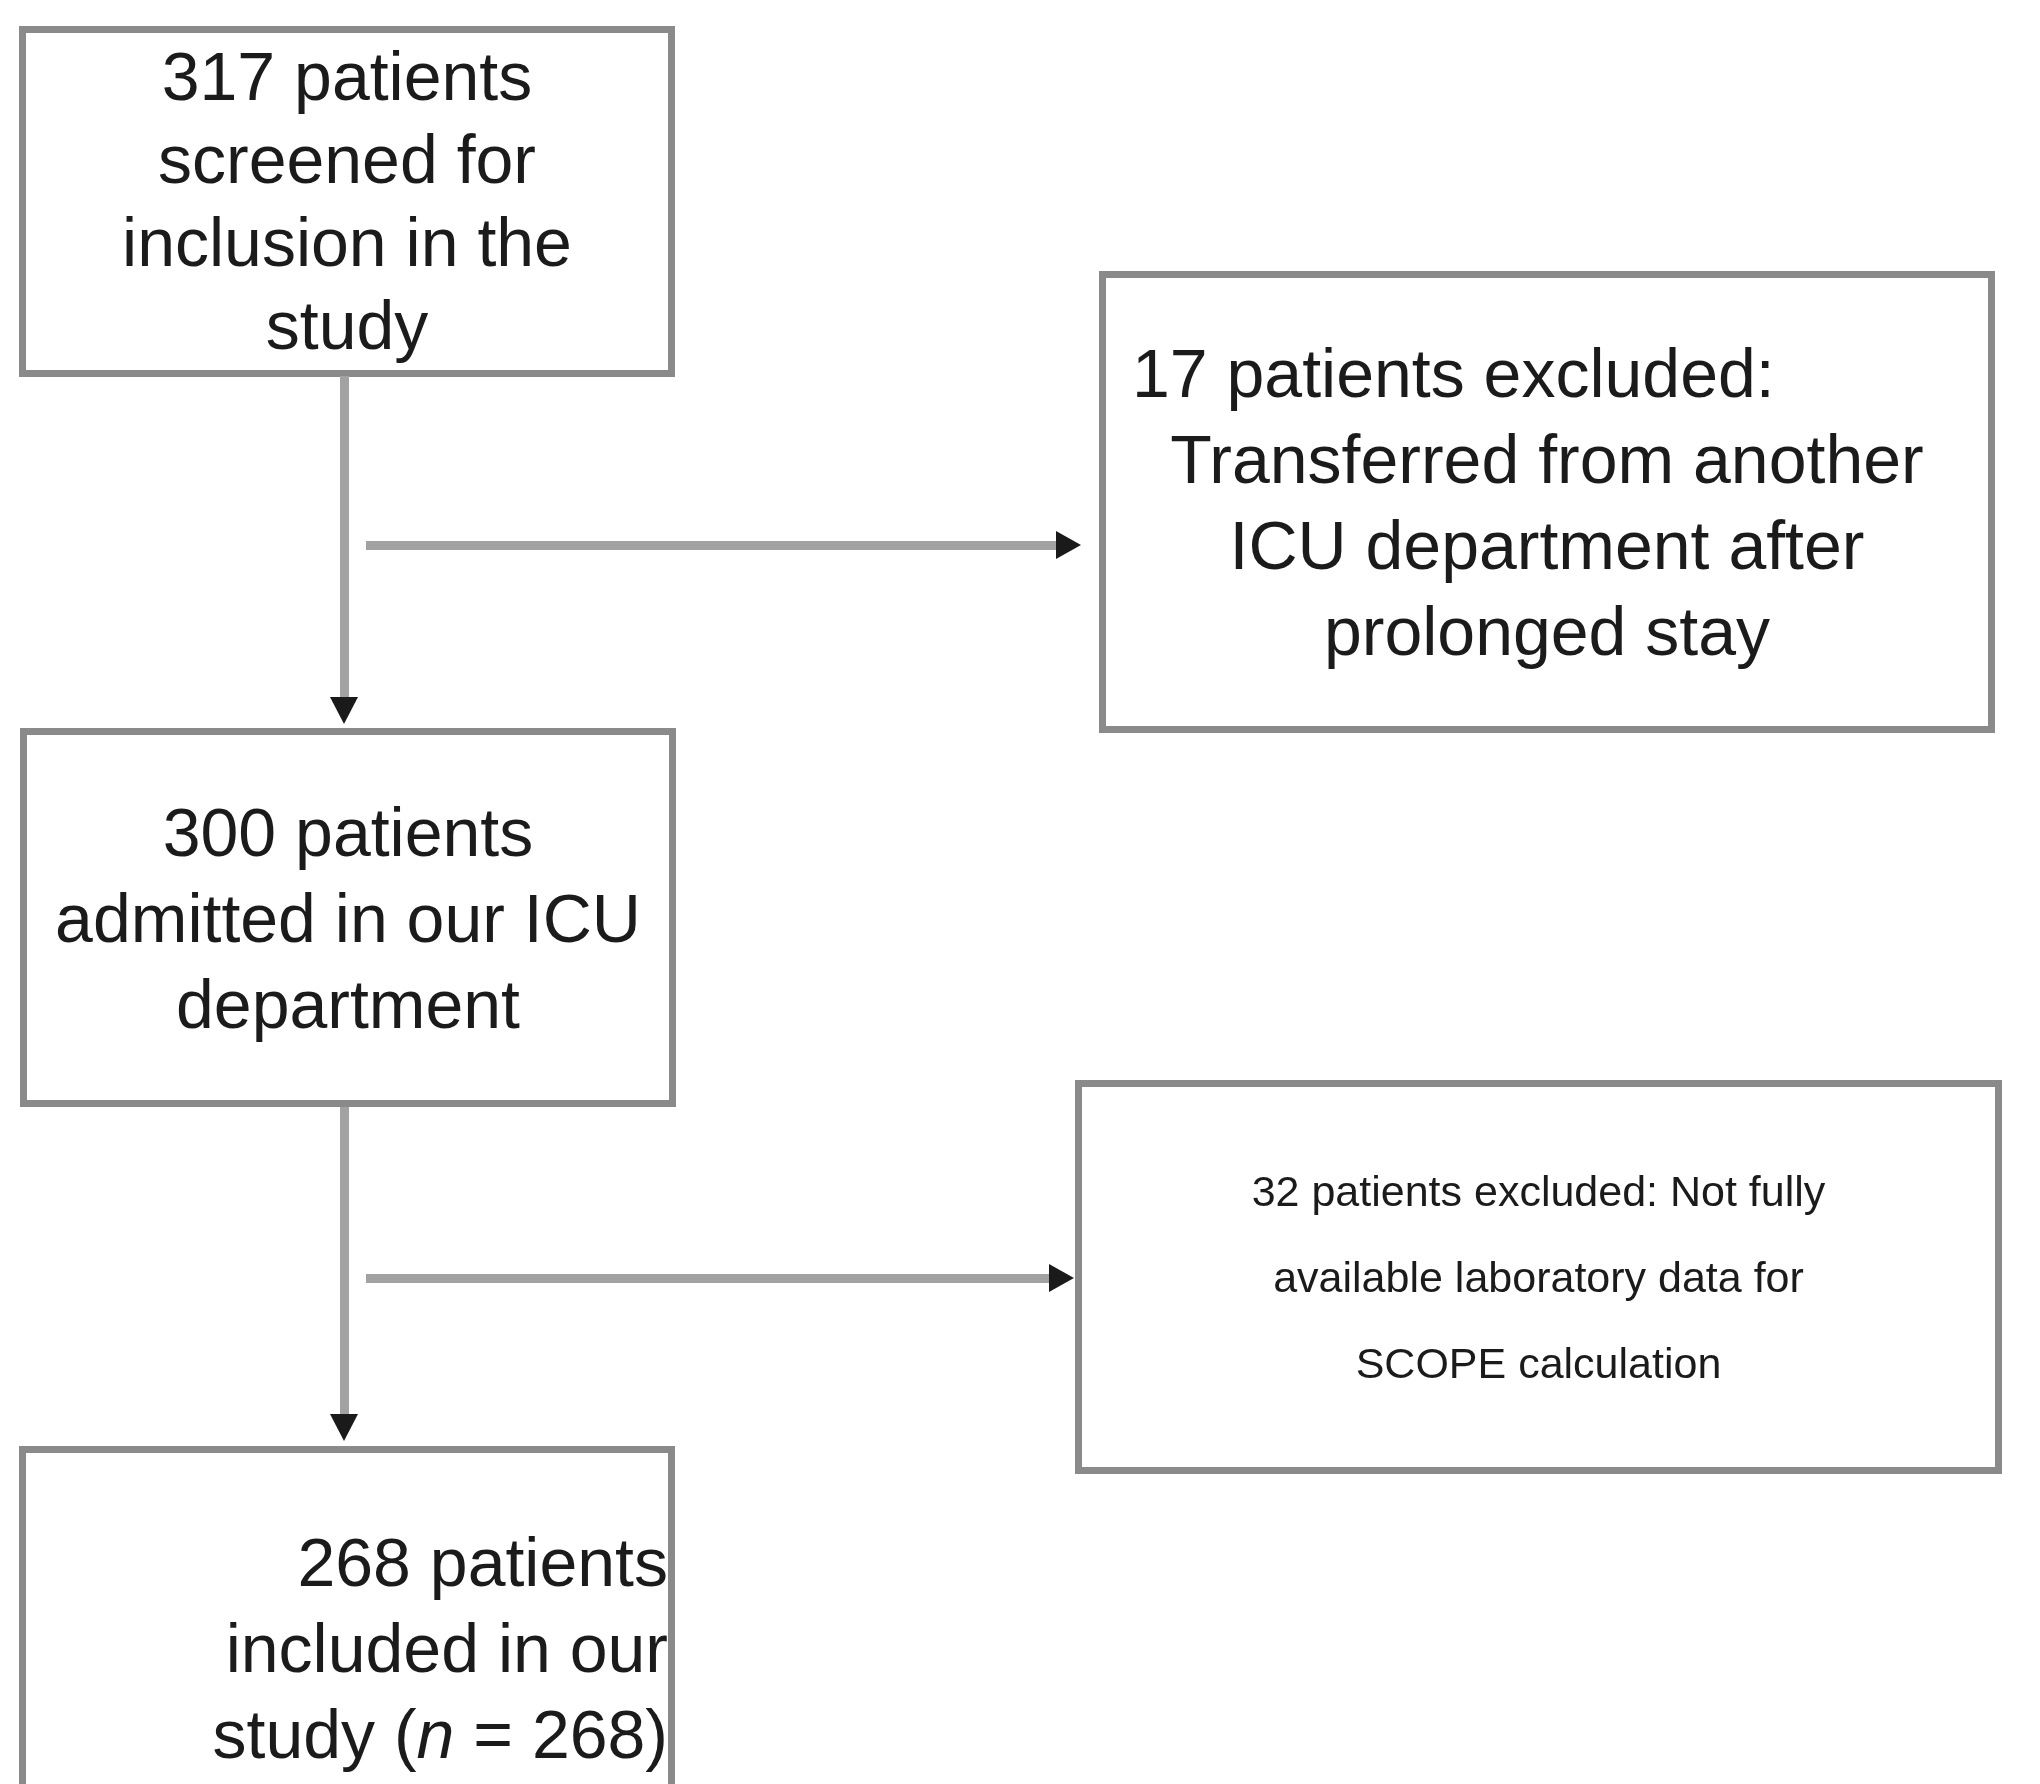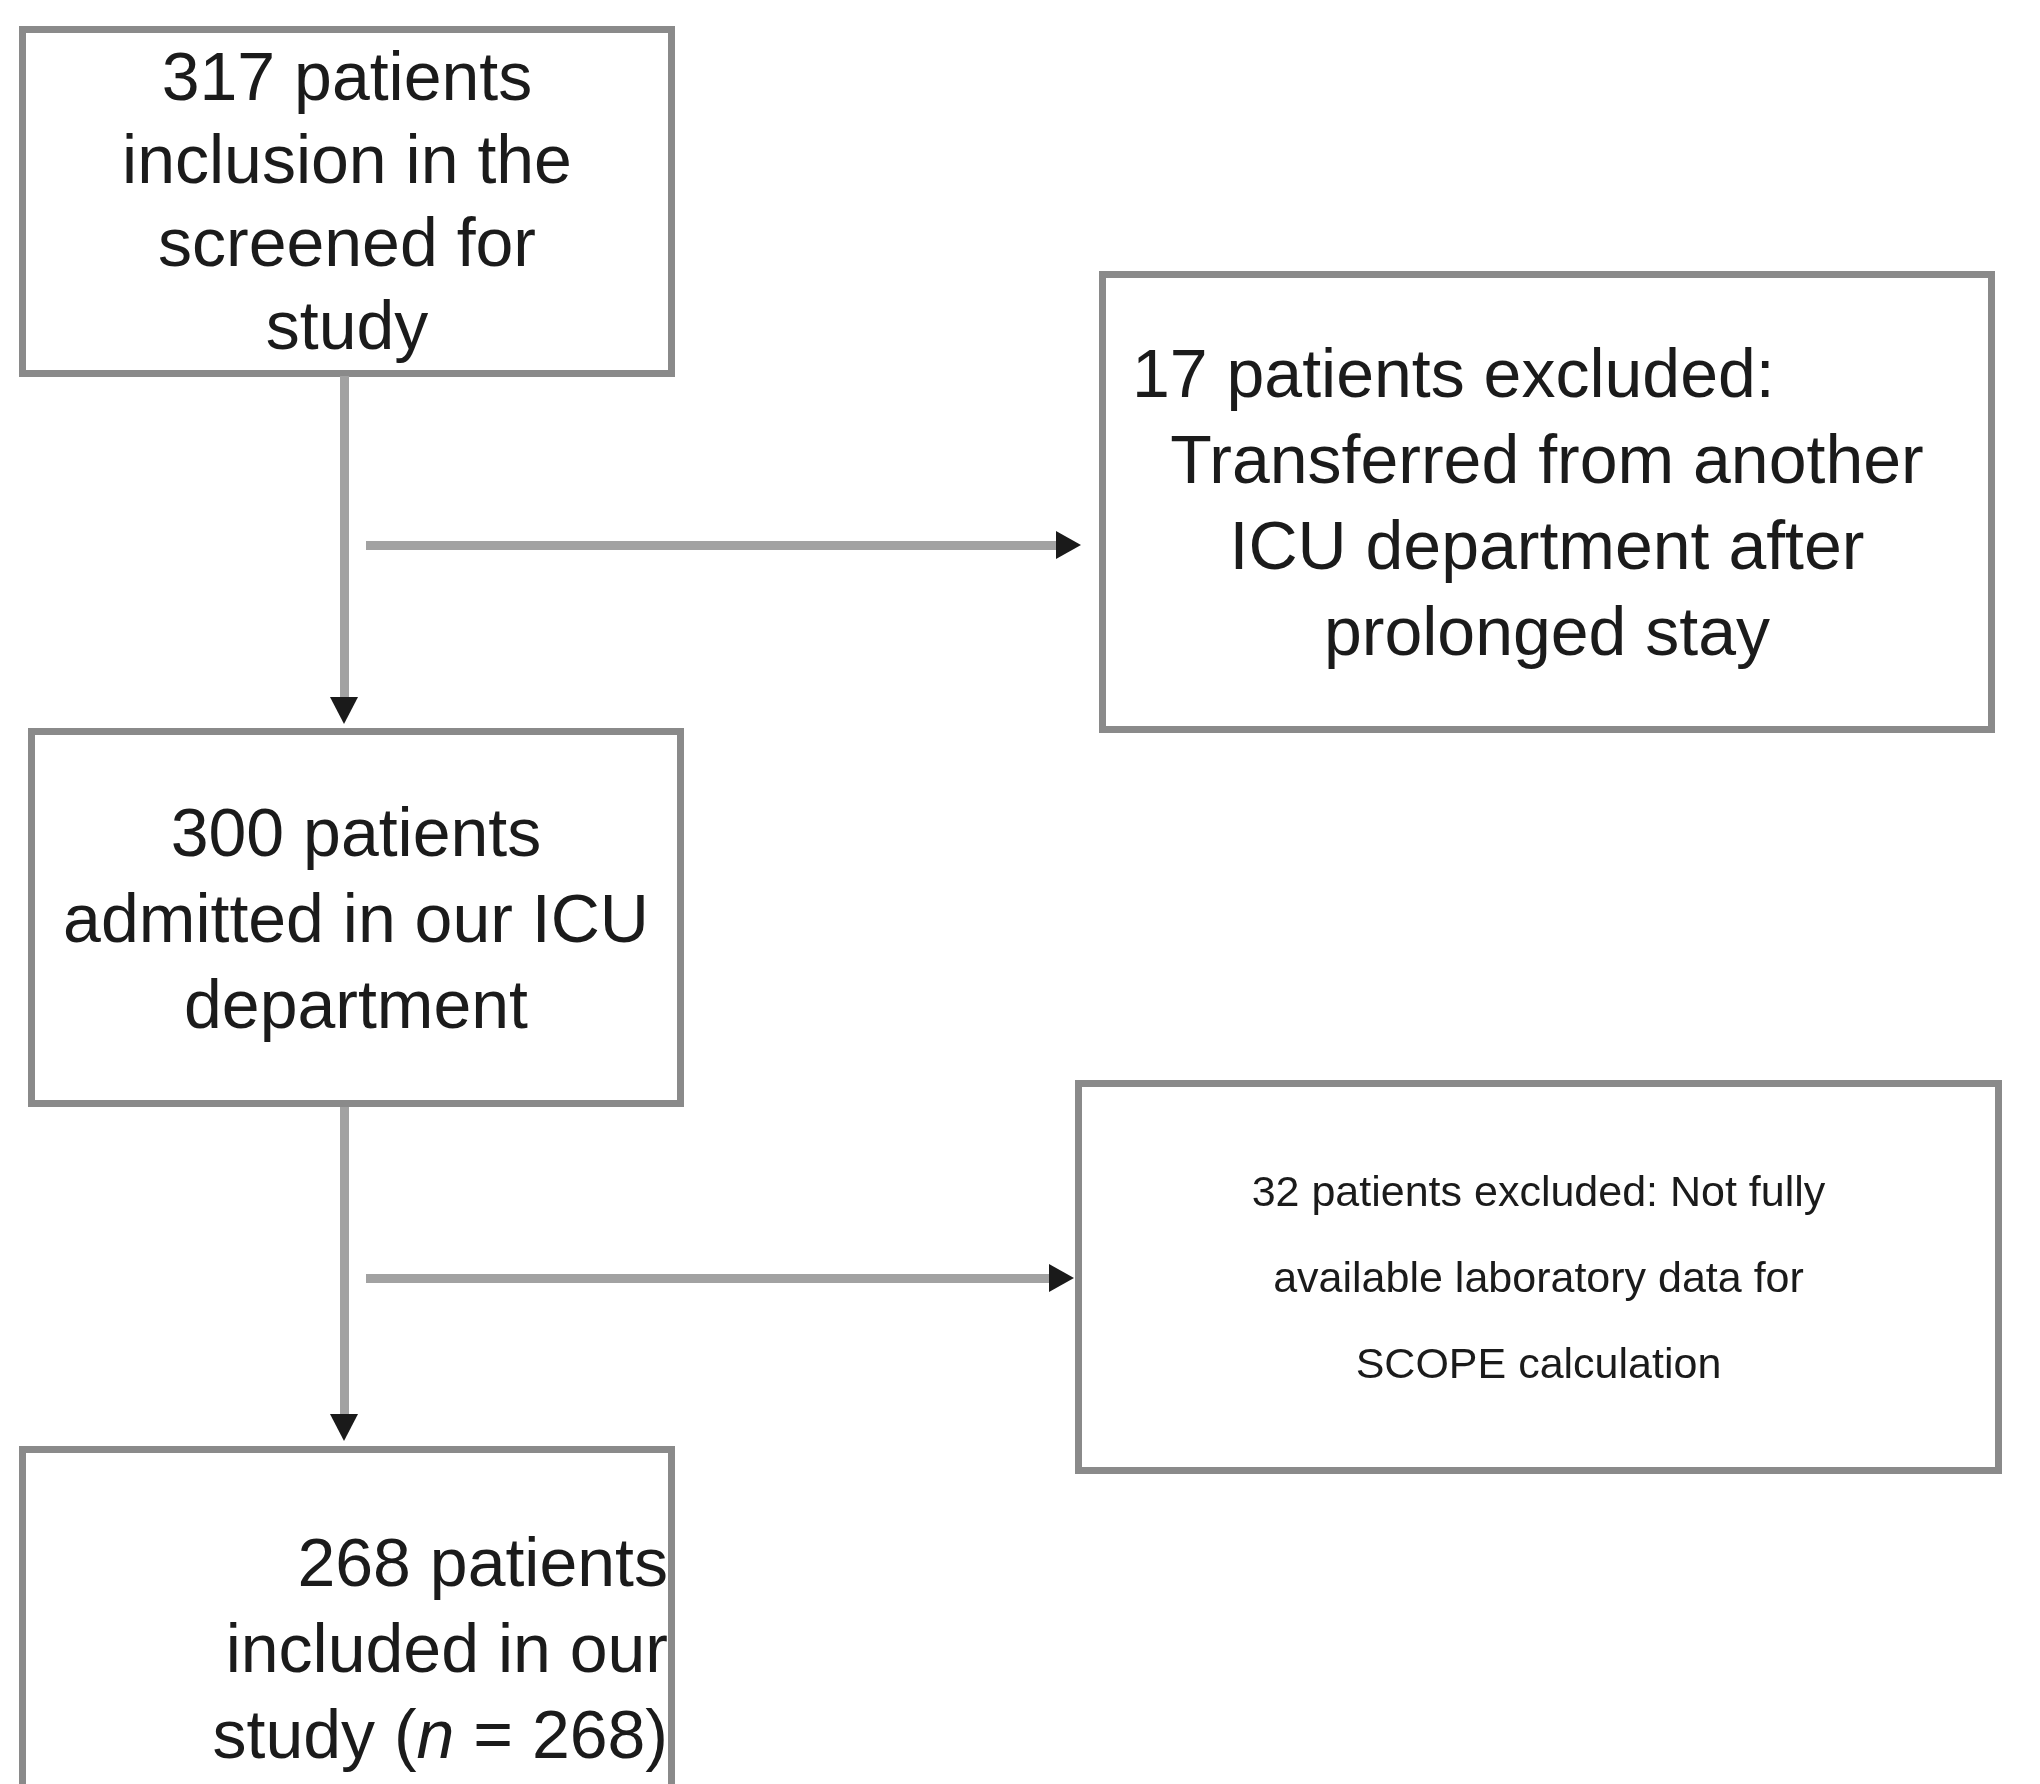--- a/index.html
+++ b/index.html
@@ -32,21 +32,21 @@
     flex-direction: column;
     justify-content: center;
     text-align: center;
     font-size: 68px;
     line-height: 86px;
   }
   .box .line { width: 100%; }
   
   .box-screened   { left: 19px;   top: 25.6px;   width: 656px;  height: 351px; line-height: 83px; }
   
-  .box-admitted   { left: 28px;   top: 728px;  width: 656px;  height: 379px; }
+  .box-admitted   { left: 20px;   top: 728px;  width: 656px;  height: 379px; }
   
   .box-included   { left: 19px;   top: 1446px; width: 656px;  height: 403px; text-align: right; }
   
   .box-excluded1  { left: 1099px; top: 271px;  width: 896px; height: 462px; }
   .box-excluded1 .line:first-child { text-align: left; padding-left: 26px; }
   
   .box-excluded2  { left: 1075px; top: 1080px; width: 927px; height: 394px; font-size: 43px; }
 
   .connector { position: absolute; background: var(--line); }
   .vline { width: 8.5px; }
@@ -72,22 +72,22 @@
   .arrow-right-1 { left: 1056px; top: 531px; }
   .arrow-right-2 { left: 1049px; top: 1264px; }
 </style>
 </head>
 <body>
 
 <div class="canvas">
 
   <div class="box box-screened">
       <div class="line">317 patients</div>
+      <div class="line">screened for</div>
       <div class="line">inclusion in the</div>
-      <div class="line">screened for</div>
       <div class="line">study</div>
     </div>
 
   <div class="box box-excluded1">
       <div class="line">17 patients excluded:</div>
       <div class="line">Transferred from another</div>
       <div class="line">ICU department after</div>
       <div class="line">prolonged stay</div>
     </div>
 

